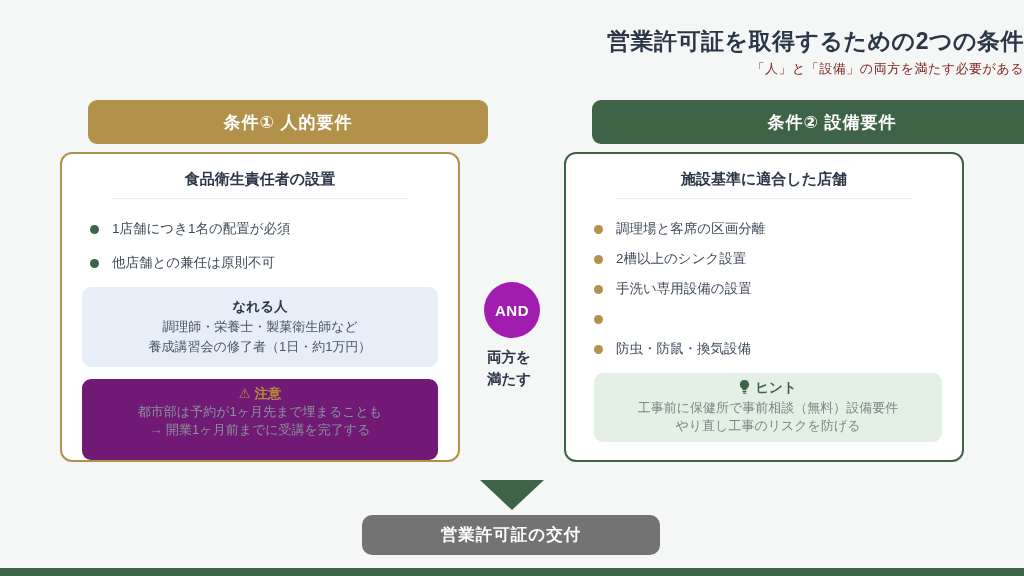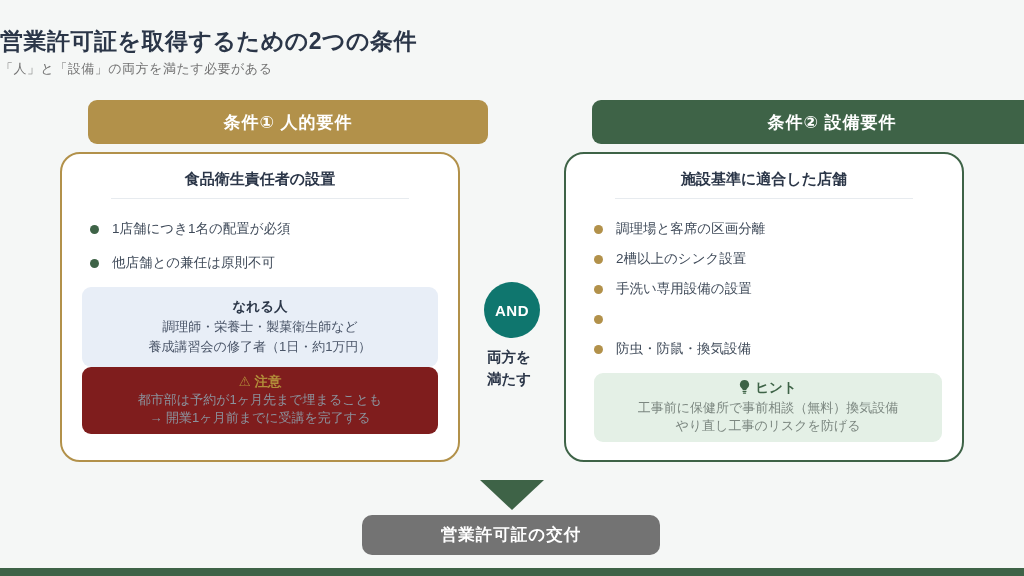--- a/index.html
+++ b/index.html
@@ -2,66 +2,66 @@
 <html lang="ja"><head>
 <meta charset="utf-8">
 <style>
   html,body{margin:0;padding:0;}
   body{
     width:1024px;height:576px;position:relative;overflow:hidden;
     background:#f5f7f6;color:#2b3648;
     font-family:"Liberation Sans","DejaVu Sans",sans-serif;
   }
   .page-title{
-    position:absolute;top:26px;left:0;width:100%;text-align:left;
+    position:absolute;top:26px;left:0;width:100%;text-align:right;
     font-size:23px;font-weight:bold;letter-spacing:.5px;color:#2b3648;
   }
   .page-subtitle{
-    position:absolute;top:60px;left:0;width:100%;text-align:left;
-    font-size:13px;color:#737373;letter-spacing:.5px;
+    position:absolute;top:60px;left:0;width:100%;text-align:right;
+    font-size:13px;color:#7f1d1d;letter-spacing:.5px;
   }
   .col-header{
     position:absolute;top:100px;width:400px;height:44px;border-radius:9px;
     display:flex;align-items:center;justify-content:center;
     color:#ffffff;font-size:17px;font-weight:bold;letter-spacing:1px;margin-left:28px;
   }
   .gold-bg{background:#b2914a;}
   .green-bg{background:#3e6347;}
   .hdr-left{left:60px;}
   .hdr-right{left:564px;padding-left:40px;}
   .card{
     position:absolute;top:152px;width:400px;height:310px;background:#ffffff;
-    border-radius:20px;box-sizing:border-box;padding:16px 16px 0;
+    border-radius:12px;box-sizing:border-box;padding:16px 16px 0;
   }
   .card-left{left:60px;border:2px solid #b2914a;}
   .card-right{left:564px;border:2px solid #3e6347;}
   .card-title{text-align:center;font-size:15px;font-weight:bold;color:#2b3648;}
   .divider{width:82%;margin:9px auto 0;border-bottom:1px solid #e7ebef;height:0;}
   .bullets{list-style:none;margin:20px 0 0;padding:0 0 0 12px;}
   .bullets li{display:flex;align-items:center;gap:13px;font-size:13.5px;color:#3f4a59;height:20px;}
   .card-left .bullets li{margin-bottom:14px;}
   .card-right .bullets li{margin-bottom:10px;}
   .dot{width:9px;height:9px;border-radius:50%;flex:0 0 9px;}
   .dot-green{background:#3e6347;}
   .dot-gold{background:#b2914a;}
   .box{border-radius:9px;text-align:center;margin-left:4px;margin-right:4px;}
   .box-title{font-size:13.5px;font-weight:bold;line-height:20px;color:#2b3648;}
   .box-line{font-size:13px;line-height:20px;color:#4a5568;}
   .box-info{background:#e8eef7;padding:10px 6px;margin-top:6px;}
-  .box-warn{background:#7f1d1d;padding:5px 6px 7px;}
+  .box-warn{background:#701a75;padding:5px 6px 21px;margin-top:12px;}
   .box-warn .box-title{color:#b28e3a;line-height:19px;font-size:13.5px;}
   .box-warn .box-line{color:#8b929c;line-height:18px;}
   .box-hint{background:#e4f0e6;padding:5px 6px 7px;margin-top:14px;margin-left:12px;}
   .box-hint .box-title{color:#3e6347;line-height:19px;}
   .box-hint .box-line{color:#7c8780;line-height:18px;}
   .warn-glyph{margin-right:4px;}
   .hint-ico{display:inline-block;vertical-align:-2px;margin-right:5px;}
   .and-circle{
     position:absolute;left:484px;top:282px;width:56px;height:56px;border-radius:50%;
-    background:#0f766e;color:#ffffff;display:flex;align-items:center;justify-content:center;
+    background:#a21caf;color:#ffffff;display:flex;align-items:center;justify-content:center;
     font-size:15px;font-weight:bold;letter-spacing:.5px;
   }
   .and-caption{
     position:absolute;left:487px;top:346px;width:60px;
     font-size:14.5px;font-weight:bold;line-height:22px;color:#2b3648;text-align:left;
   }
   .down-arrow{
     position:absolute;left:480px;top:480px;width:0;height:0;
     border-left:32px solid transparent;border-right:32px solid transparent;
     border-top:30px solid #3e6347;
@@ -143,21 +143,21 @@
     </li>
   </ul>
   <div class="box box-hint">
     <div class="box-title">
       <span class="hint-ico"><svg width="11" height="14" viewBox="0 0 11 14">
             <path d="M5.5 0A4.6 4.6 0 0 0 2.9 8.4c.5.4.8 1 .8 1.6h3.6c0-.6.3-1.2.8-1.6A4.6 4.6 0 0 0 5.5 0z" fill="#3e6347"></path>
             <rect x="3.4" y="10.7" width="4.2" height="1.2" rx="0.6" fill="#3e6347"></rect>
             <rect x="3.8" y="12.5" width="3.4" height="1.2" rx="0.6" fill="#3e6347"></rect>
           </svg></span><span>ヒント</span>
     </div>
-    <div class="box-line">工事前に保健所で事前相談（無料）換気設備</div>
+    <div class="box-line">工事前に保健所で事前相談（無料）設備要件</div>
     <div class="box-line">やり直し工事のリスクを防げる</div>
   </div>
 </div>
 
 <div class="down-arrow"></div>
 <div class="result-node">
   <span>営業許可証の交付</span>
 </div>
 <div class="bottom-bar"></div>
 

